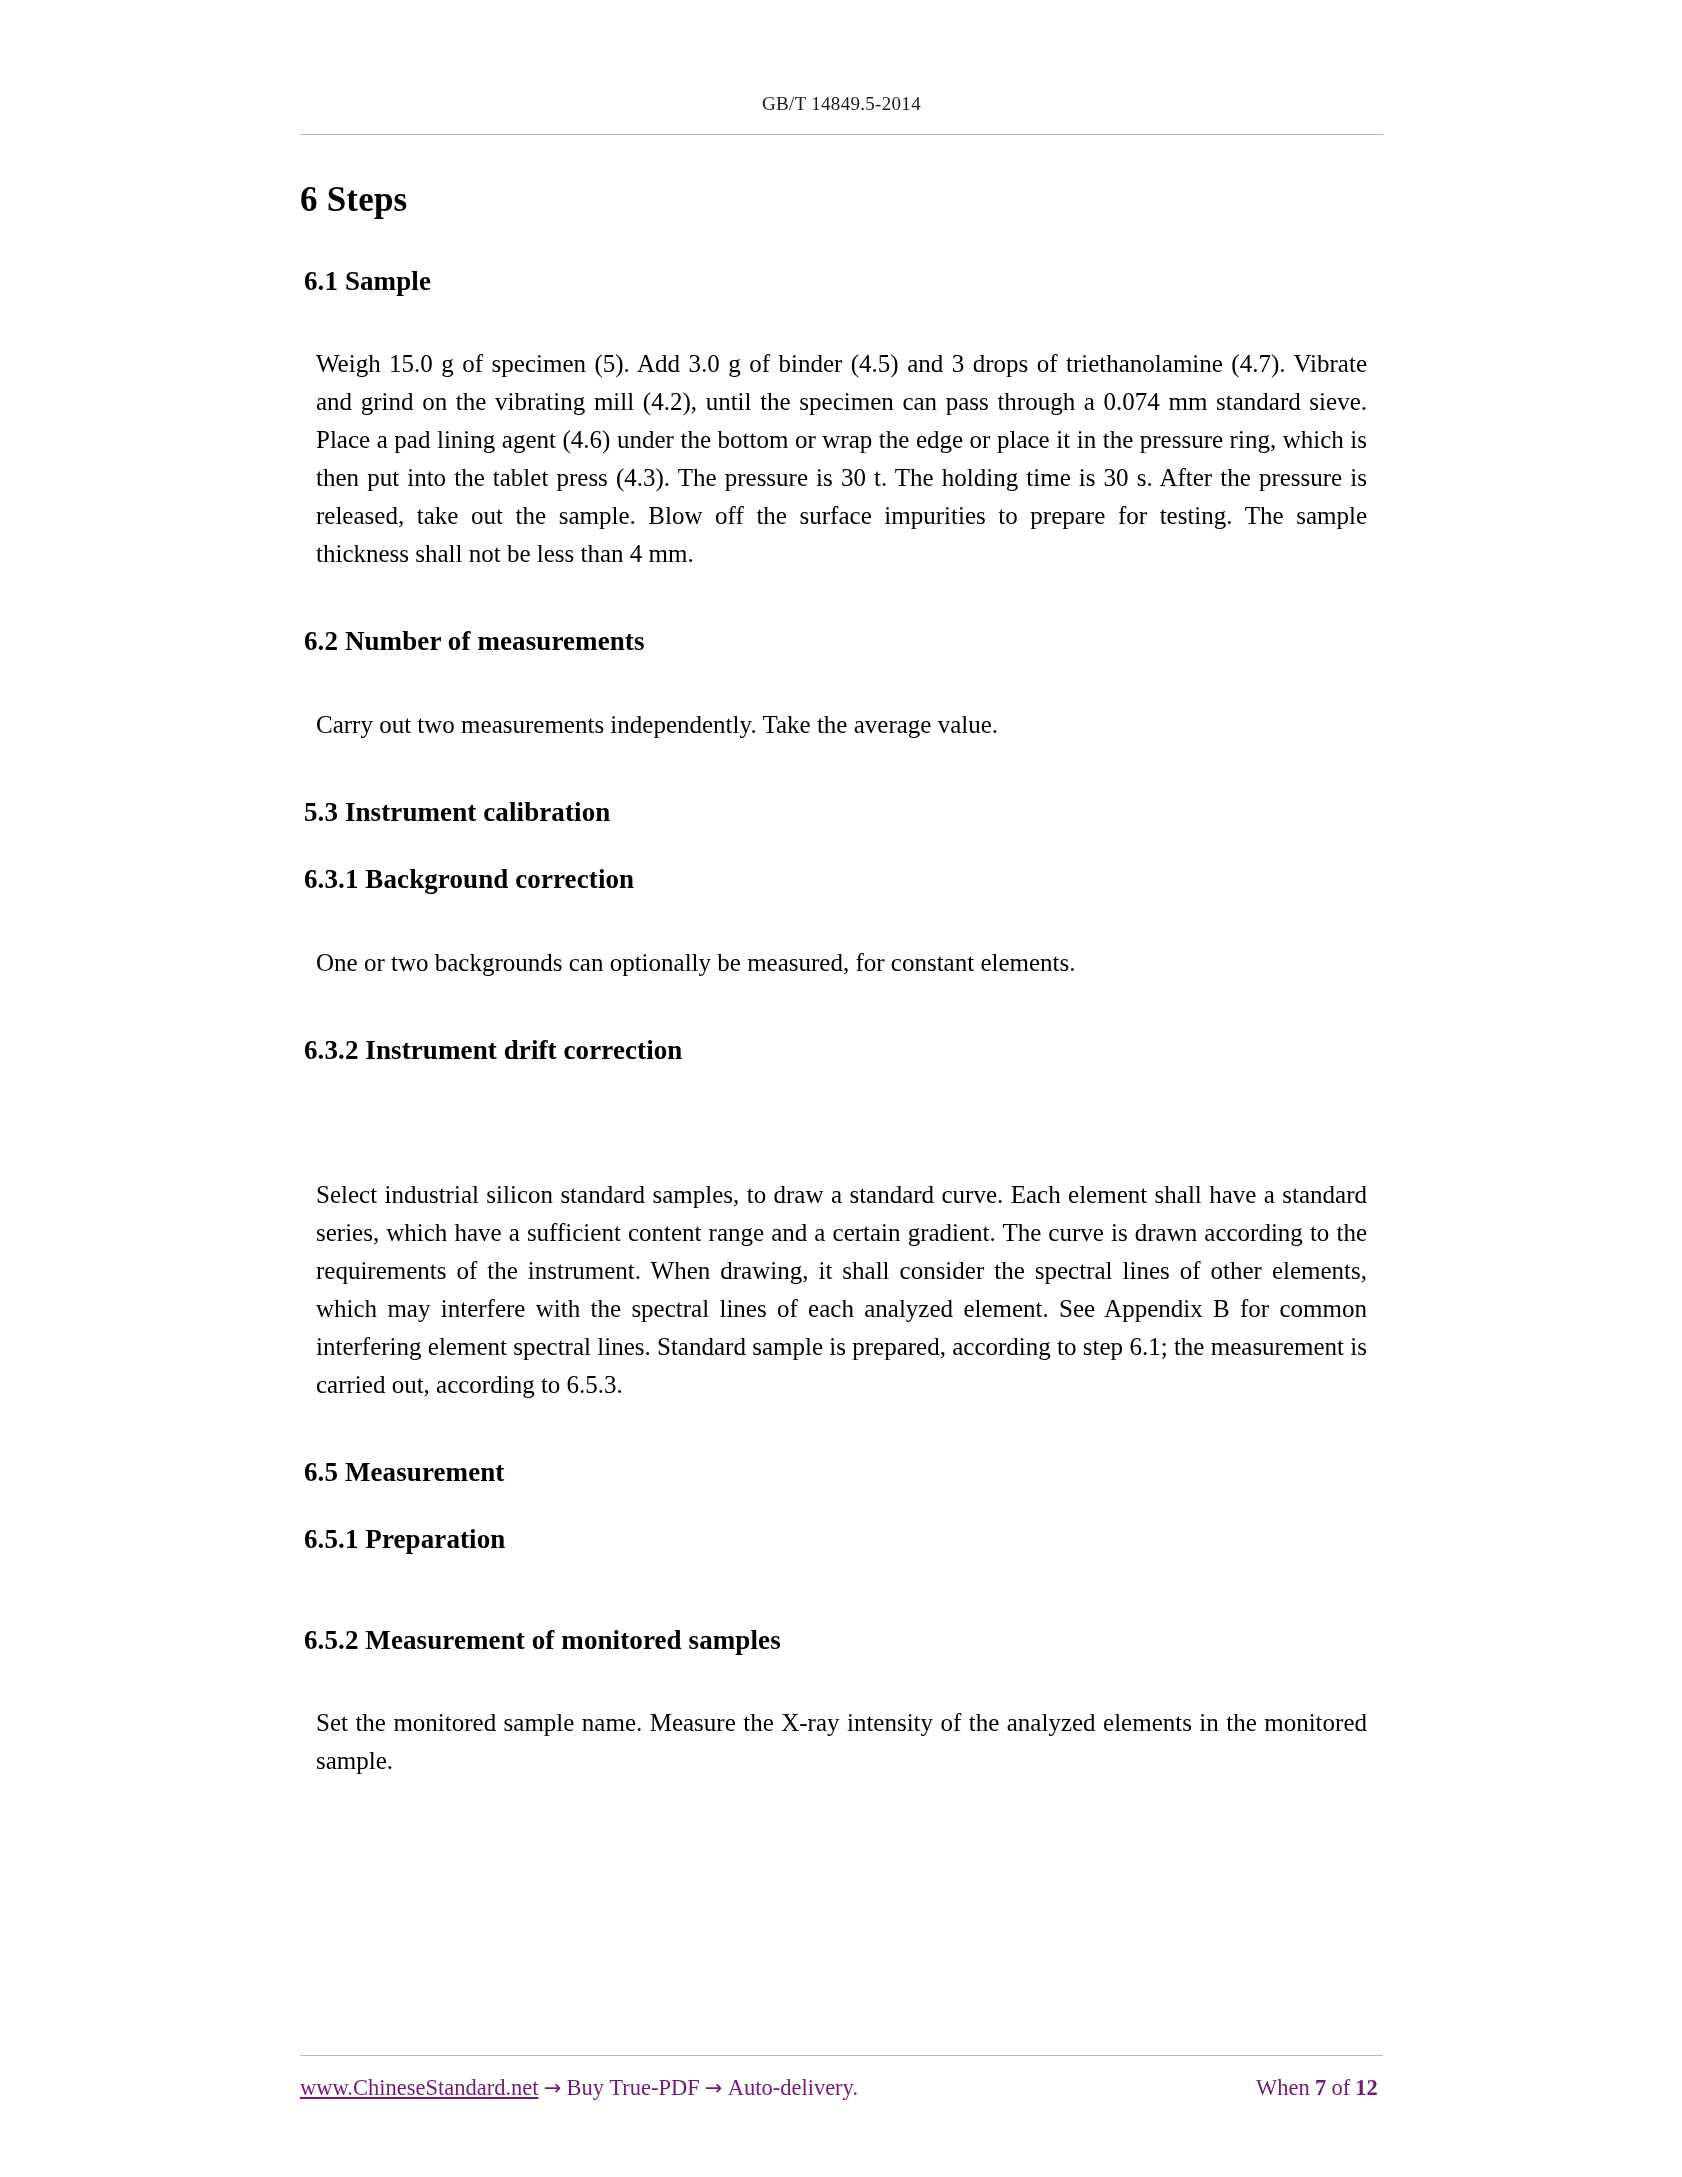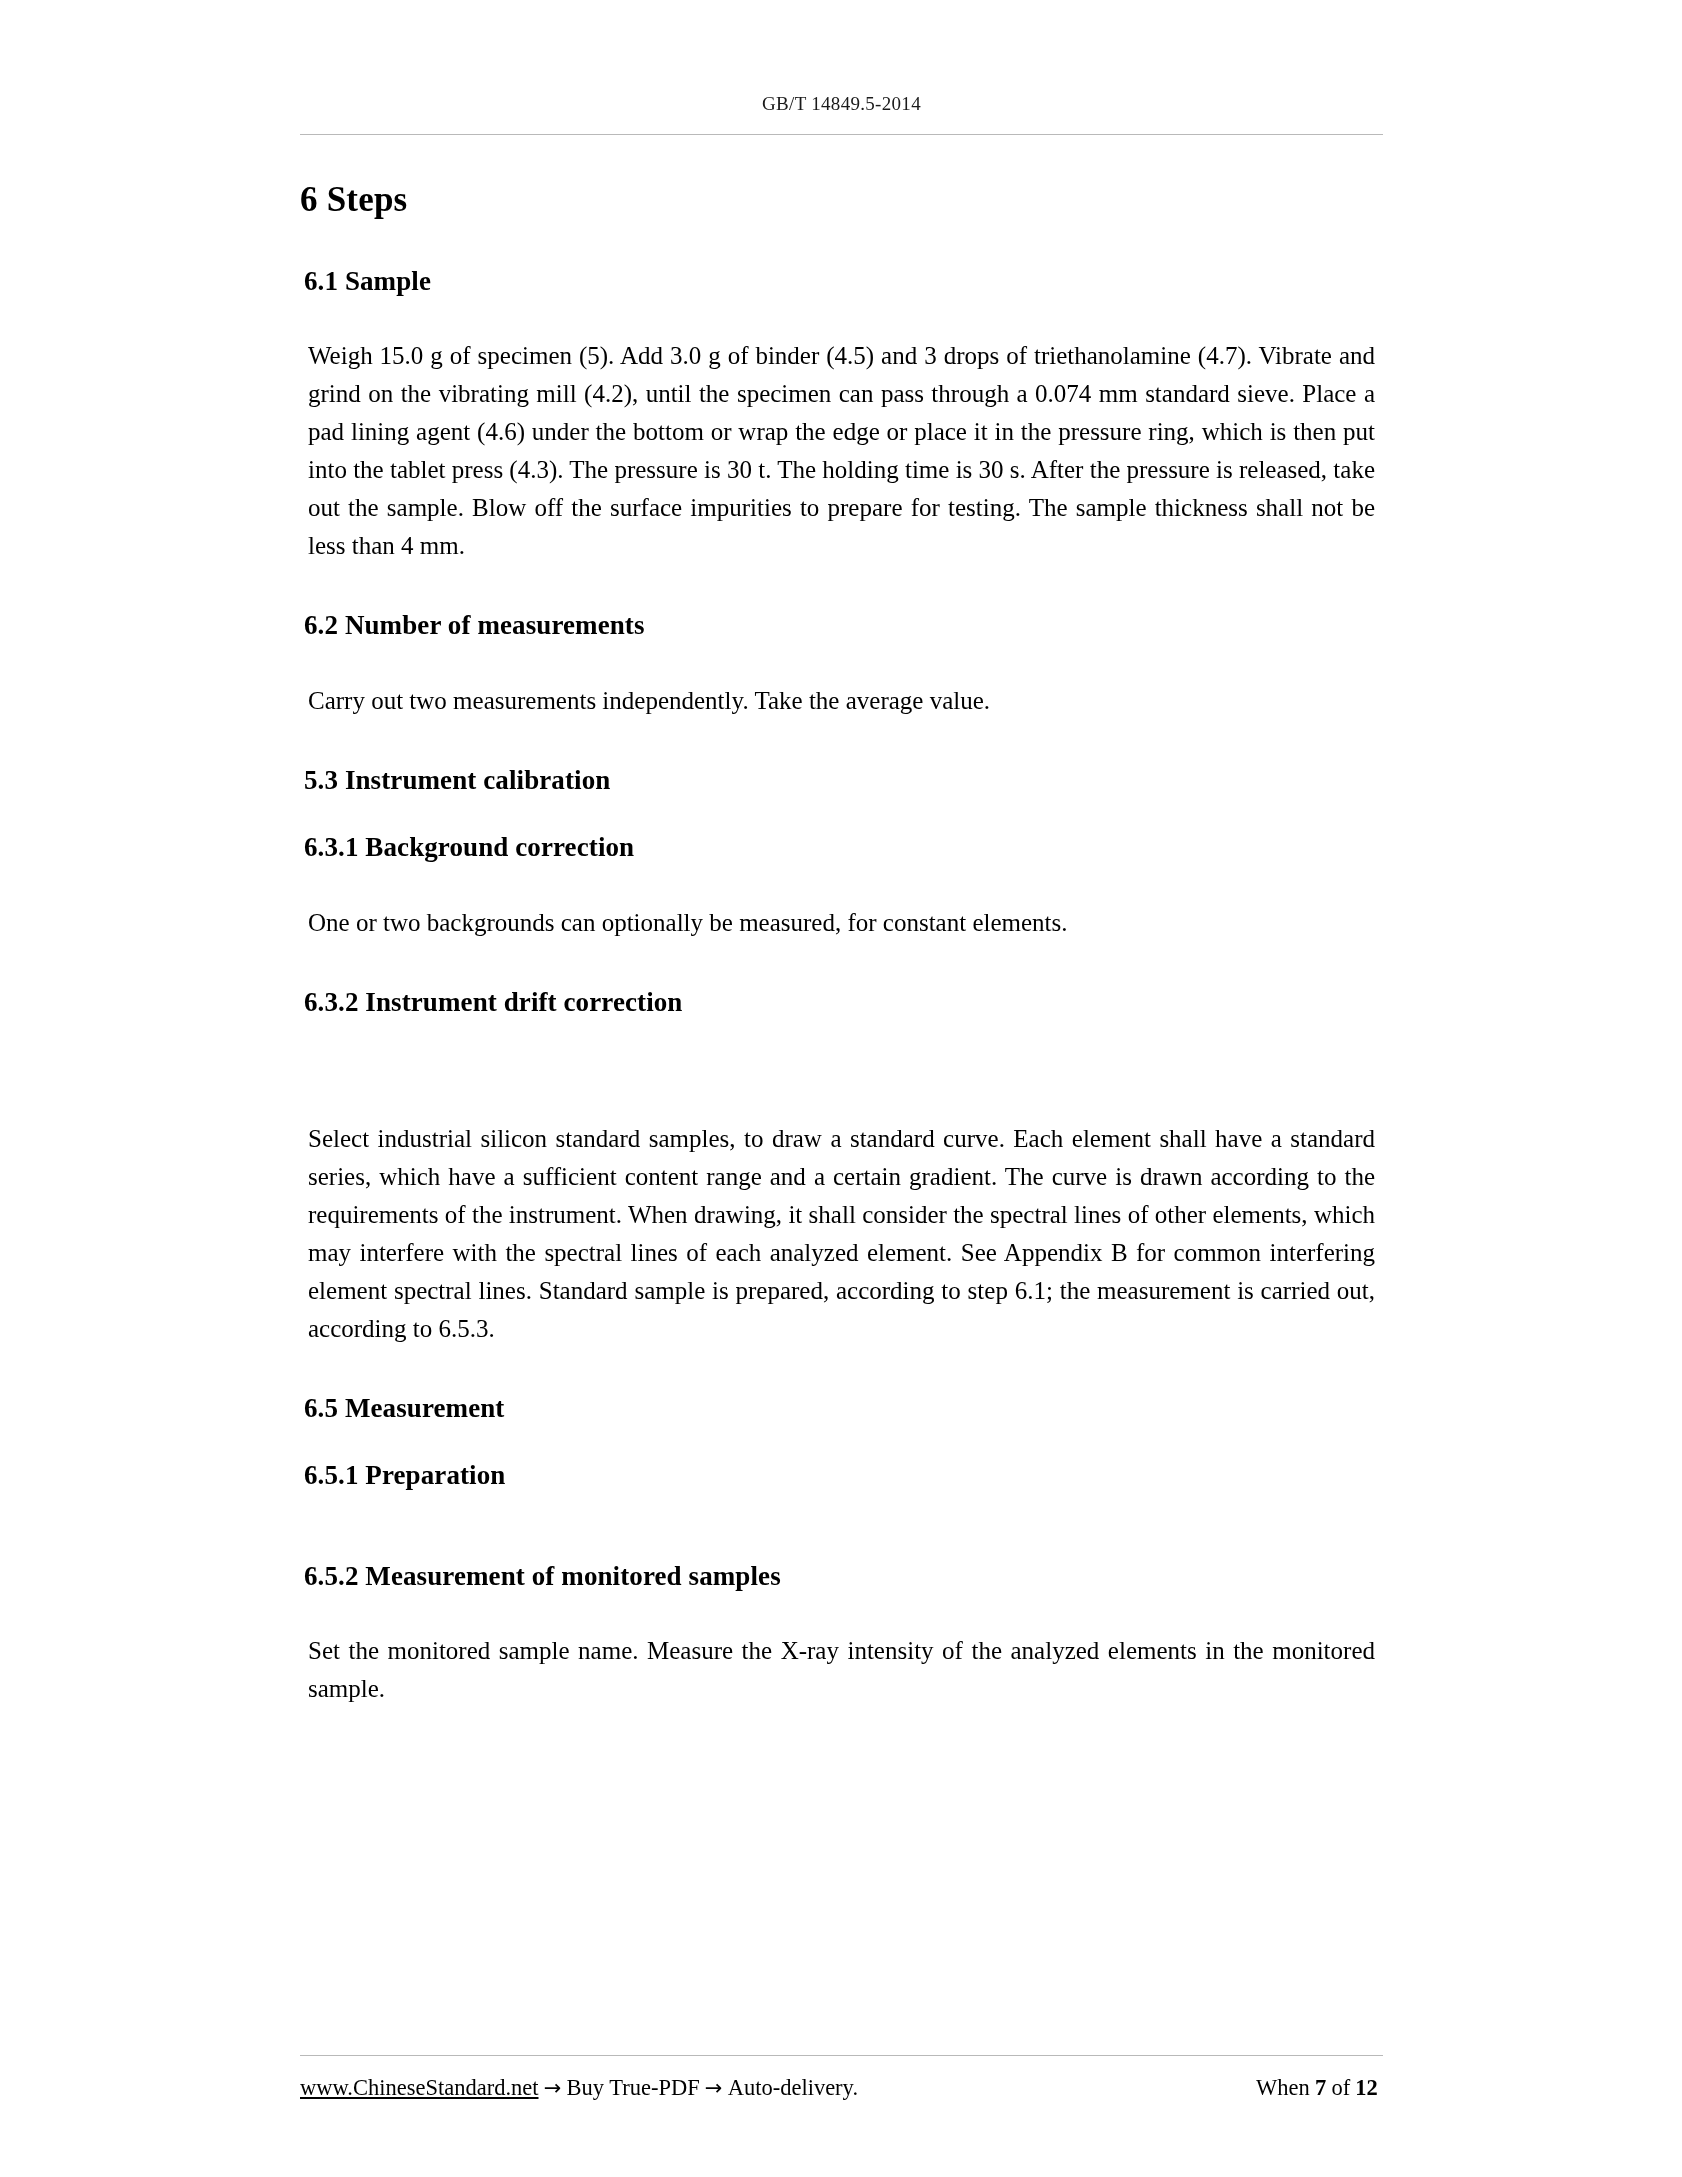--- a/index.html
+++ b/index.html
@@ -49,21 +49,21 @@
   h2.sub-title {
     font-size: 27px;
     font-weight: bold;
     margin: 4px;
     padding: 0;
     letter-spacing: 0.1px;
   }
   p.para {
     font-size: 25px;
     line-height: 1.52;
-    margin: 8px;
+    margin: 16px;
     padding: 0;
     text-align: justify;
     text-justify: inter-word;
   }
   .sp-after-h1 { height: 42px; }
   .sp-after-h2 { height: 28.5px; }
   .sp-after-p  { height: 33px; }
   .footer-wrap {
     position: absolute;
     left: 0;
@@ -76,21 +76,21 @@
     width: 100%;
     height: 0.9px;
     background: #b9b9b9;
     margin-bottom: 19px;
   }
   .footer {
     display: flex;
     align-items: baseline;
     justify-content: space-between;
     font-size: 22.5px;
-    color: #000000;
+    color: #701a75;
   }
   .footer-left {
     white-space: nowrap;
   }
   .footer-left .site {
     text-decoration: underline;
   }
   .footer-left .arrow {
     font-family: "DejaVu Sans", sans-serif;
     font-size: 21px;

